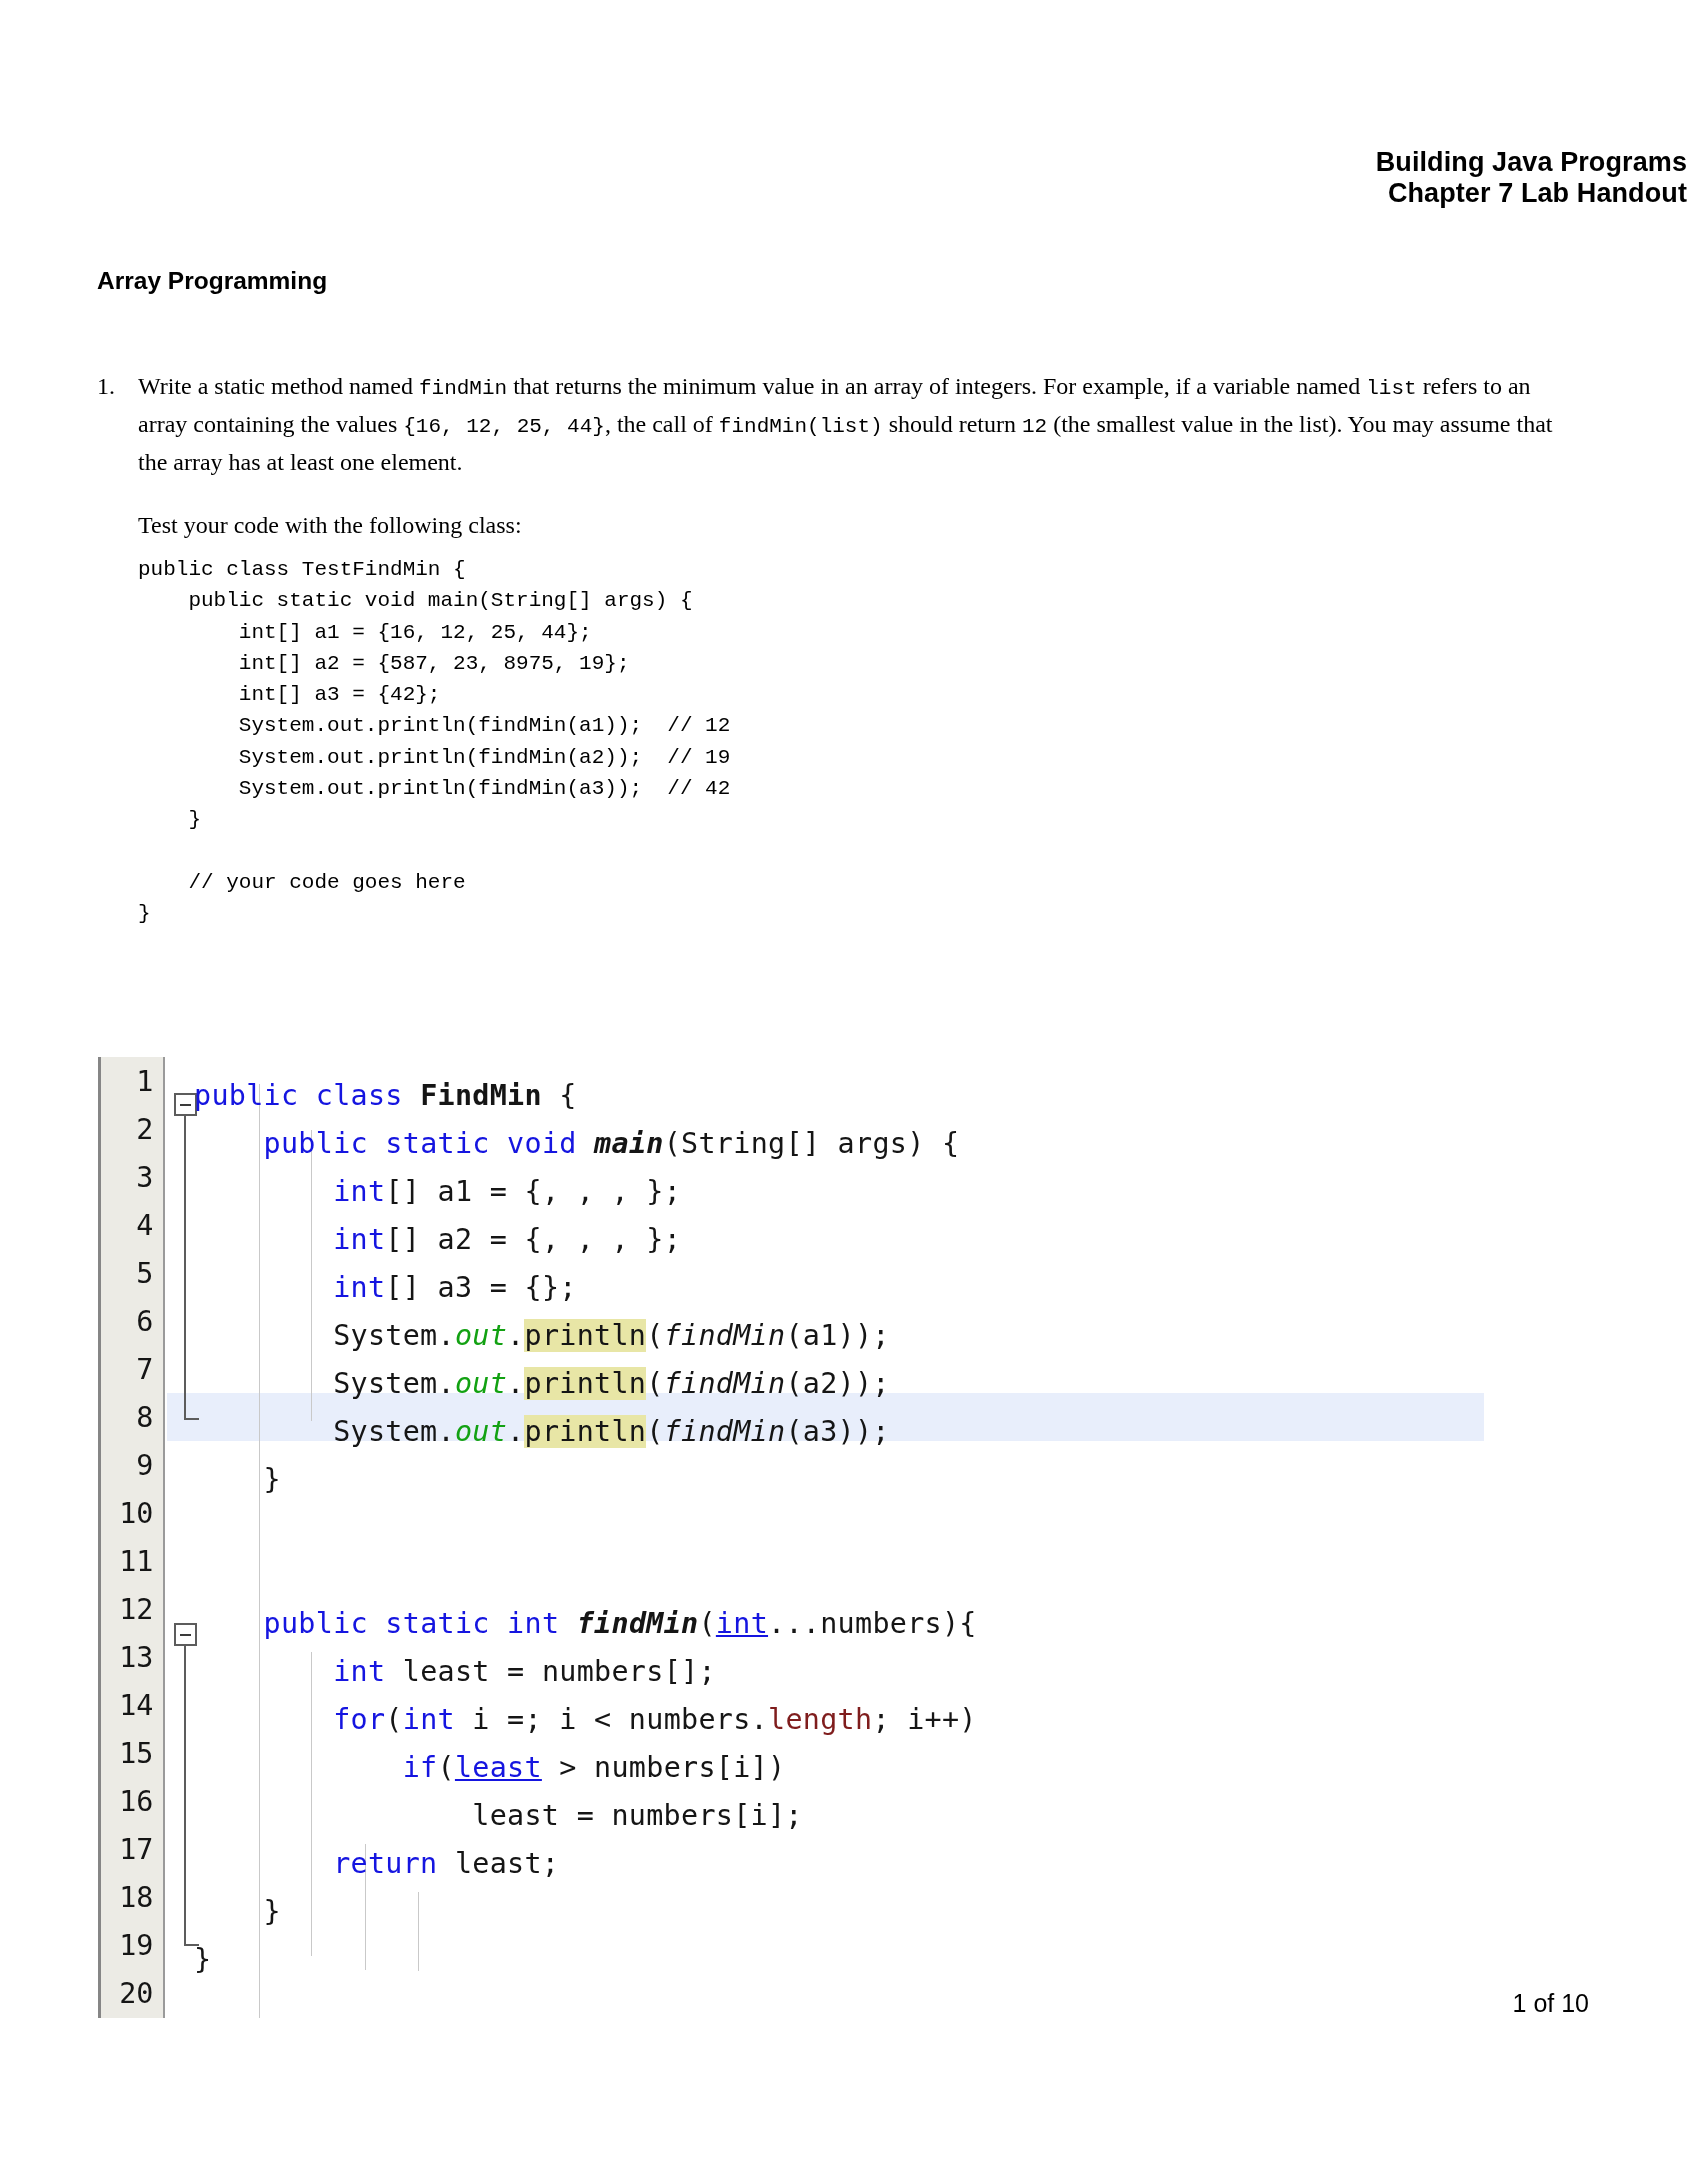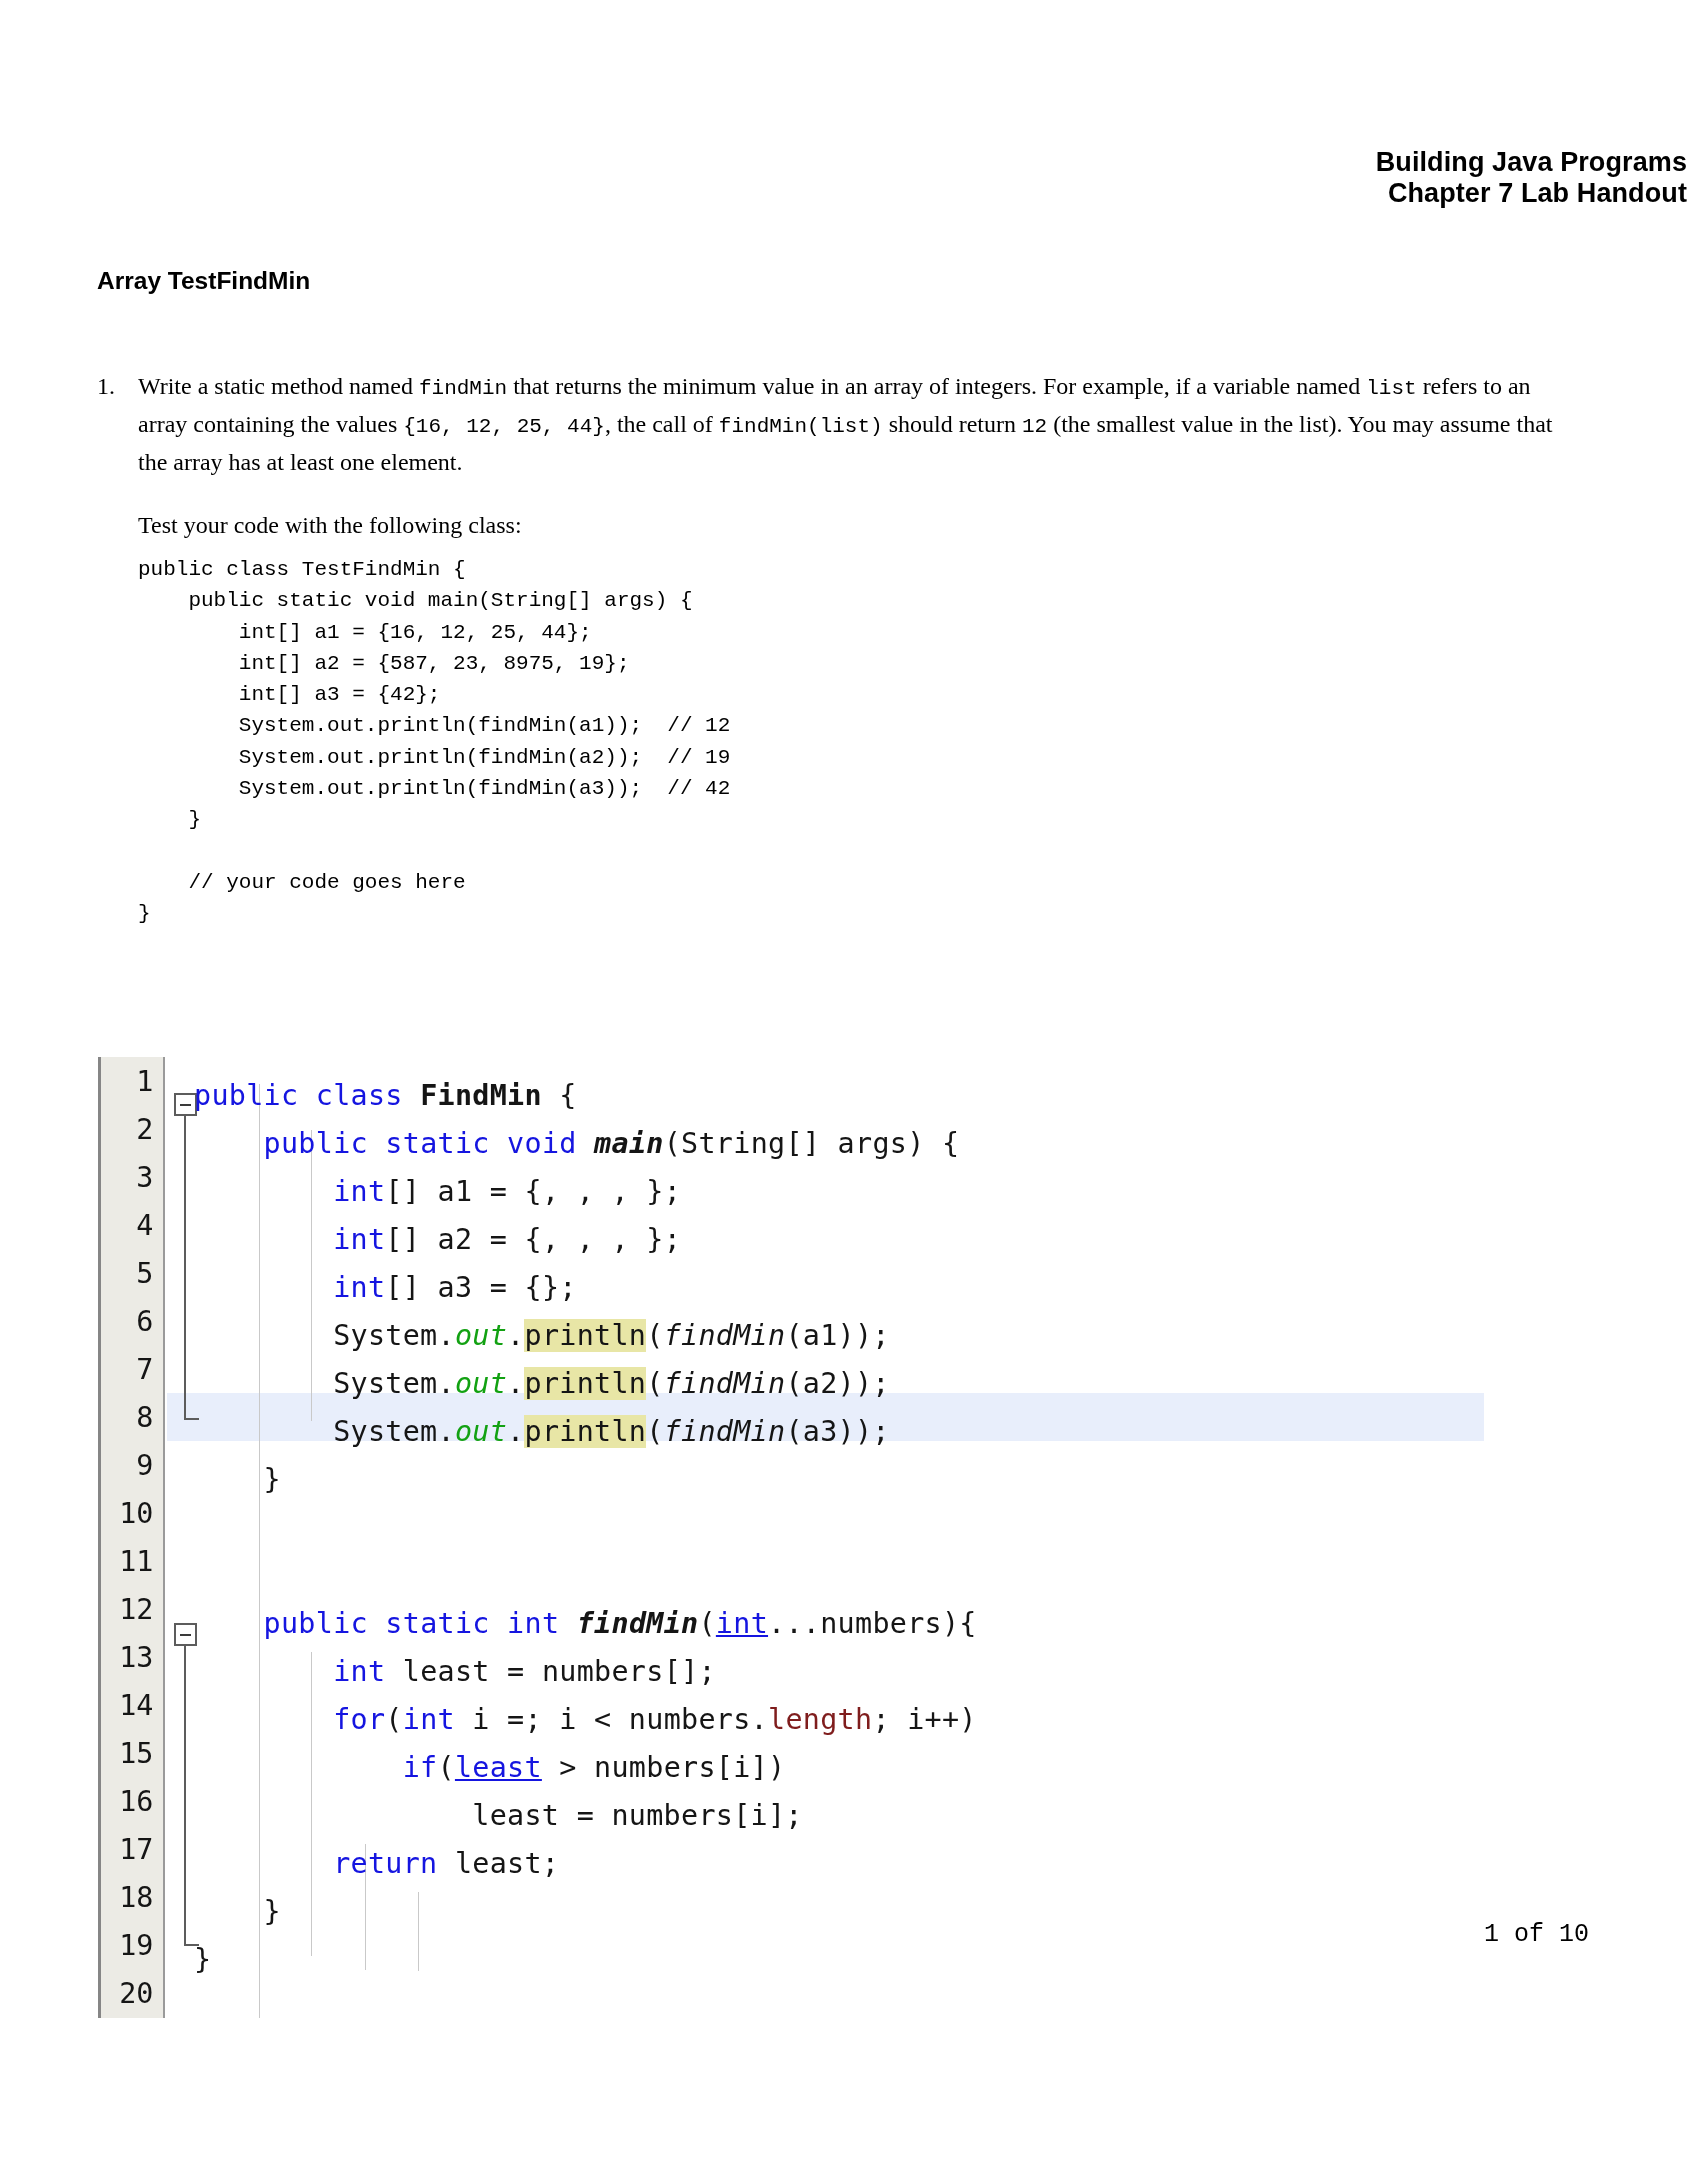--- a/index.html
+++ b/index.html
@@ -191,36 +191,36 @@
   }
   .guide {
     position: absolute;
     width: 1.3px;
     background: #c9c9c9;
   }
 
   .footer {
     position: absolute;
     right: 98px;
-    top: 1920px;
+    top: 1989px;
     font-size: 25px;
-    font-family: Liberation Mono, monospace;
+    font-family: Liberation Sans, sans-serif;
   }
 </style>
 </head>
 <body>
 
 <div class="page">
 
   <div class="doc-title">
     <span>Building Java Programs</span>
     <span class="line2">Chapter 7 Lab Handout</span>
   </div>
 
-  <div class="section-heading">Array TestFindMin</div>
+  <div class="section-heading">Array Programming</div>
 
   <div class="item">
     <div class="item-num">1.</div>
     <div class="item-body">
       <div class="para"><span>Write a static method named </span><code class="mono">findMin</code><span> that returns the minimum value in an array of integers.  For example, if a variable named </span><code class="mono">list</code><span> refers to an array containing the values </span><code class="mono">{16, 12, 25, 44}</code><span>, the call of </span><code class="mono">findMin(list)</code><span> should return </span><code class="mono">12</code><span> (the smallest value in the list).  You may assume that the array has at least one element.</span></div>
 
       <div class="sub-para">Test your code with the following class:</div>
 
       <pre class="code-block">public class TestFindMin {
     public static void main(String[] args) {

